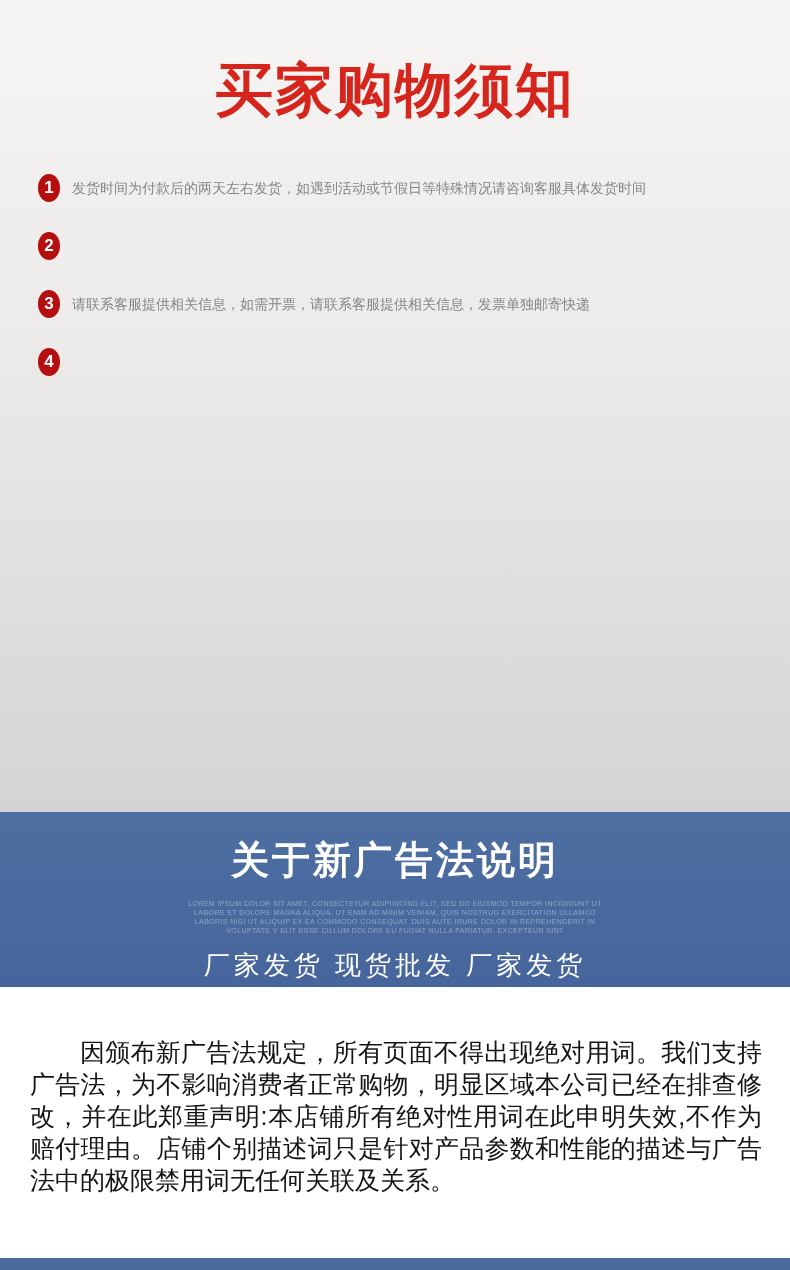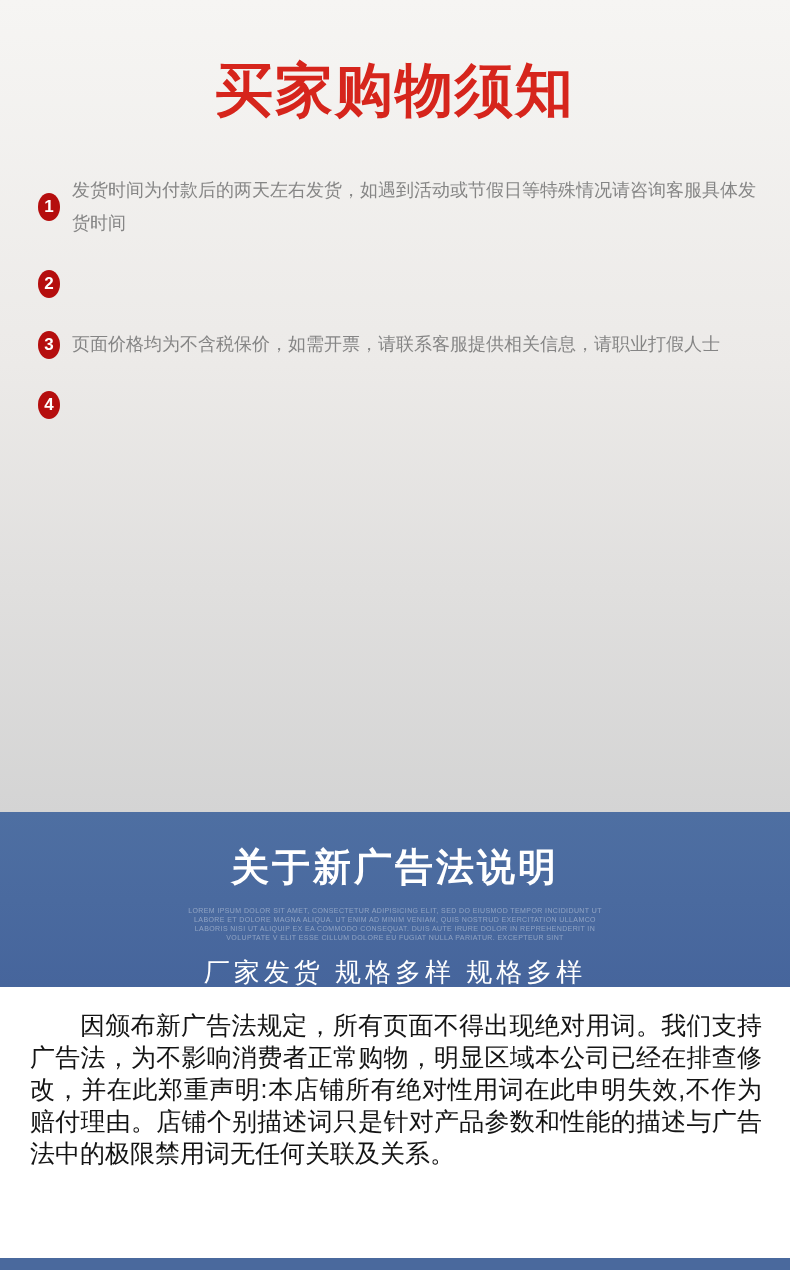--- a/index.html
+++ b/index.html
@@ -48,38 +48,38 @@
     background: #b50e0e;
     color: #ffffff;
     font-weight: bold;
     font-size: 17px;
     display: flex;
     align-items: center;
     justify-content: center;
     margin-right: 12px;
   }
   .notice-text {
-    font-size: 18px;
-    line-height: 33px;
+    font-size: 14px;
+    line-height: 26px;
     color: #858585;
   }
   .special-note {
     margin-top: 44px;
     padding: 0 36px 0 50px;
     font-size: 26px;
     line-height: 45px;
     color: #222222;
   }
 
   
   .law-banner {
     width: 100%;
     height: 175px;
     background: linear-gradient(180deg, #4e6fa2 0%, #46659c 100%);
-    padding-top: 30px;
+    padding-top: 23px;
     text-align: center;
   }
   .law-title {
     color: #ffffff;
     font-size: 38px;
     font-weight: bold;
     letter-spacing: 3px;
   }
   .law-fineprint {
     width: 430px;
@@ -101,20 +101,21 @@
   .legal-section {
     background: #ffffff;
     padding: 22px 28px 0 30px;
   }
   .legal-para {
     font-size: 25px;
     line-height: 32px;
     color: #141414;
     text-indent: 2em;
     text-align: justify;
+    margin-top: 27px;
   }
   .legal-para + .legal-para {
     margin-top: 26px;
   }
 
   
   .footer-bar {
     position: absolute;
     left: 0;
     bottom: 0;
@@ -134,33 +135,33 @@
     <div class="notice-list">
       <div class="notice-item">
         <span class="notice-badge">1</span>
         <p class="notice-text">发货时间为付款后的两天左右发货，如遇到活动或节假日等特殊情况请咨询客服具体发货时间</p>
       </div>
       <div class="notice-item">
         <span class="notice-badge">2</span>
       </div>
       <div class="notice-item">
         <span class="notice-badge">3</span>
-        <p class="notice-text">页面价格均为不含税保价，如需开票，请联系客服提供相关信息，请职业打假人士</p>
+        <p class="notice-text">请联系客服提供相关信息，如需开票，请联系客服提供相关信息，发票单独邮寄快递</p>
       </div>
       <div class="notice-item">
         <span class="notice-badge">4</span>
       </div>
     </div>
 
   </section>
 
   <section class="law-banner">
     <h2 class="law-title">关于新广告法说明</h2>
     <p class="law-fineprint">LOREM IPSUM DOLOR SIT AMET, CONSECTETUR ADIPISICING ELIT, SED DO EIUSMOD TEMPOR INCIDIDUNT UT LABORE ET DOLORE MAGNA ALIQUA. UT ENIM AD MINIM VENIAM, QUIS NOSTRUD EXERCITATION ULLAMCO LABORIS NISI UT ALIQUIP EX EA COMMODO CONSEQUAT. DUIS AUTE IRURE DOLOR IN REPREHENDERIT IN VOLUPTATE V ELIT ESSE CILLUM DOLORE EU FUGIAT NULLA PARIATUR. EXCEPTEUR SINT</p>
-    <p class="law-tagline">厂家发货 规格多样 规格多样</p>
+    <p class="law-tagline">厂家发货 现货批发 厂家发货</p>
   </section>
 
   <section class="legal-section">
     <p class="legal-para">因颁布新广告法规定，所有页面不得出现绝对用词。我们支持广告法，为不影响消费者正常购物，明显区域本公司已经在排查修改，并在此郑重声明:本店铺所有绝对性用词在此申明失效,不作为赔付理由。店铺个别描述词只是针对产品参数和性能的描述与广告法中的极限禁用词无任何关联及关系。</p>
   </section>
 
   <div class="footer-bar"></div>
 
 </div>
 

